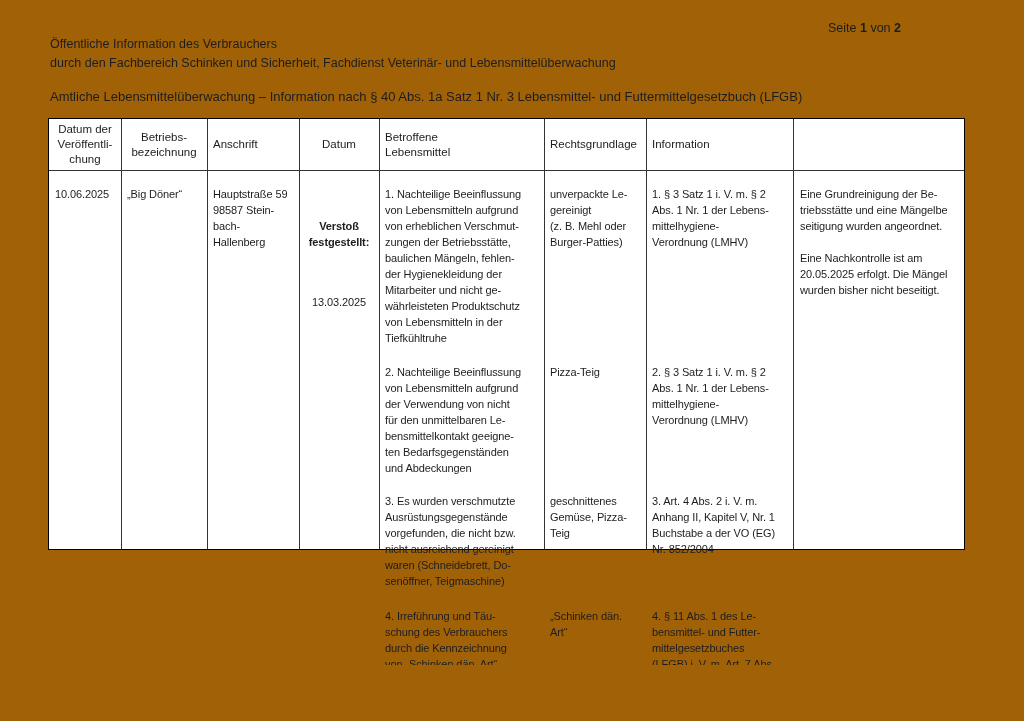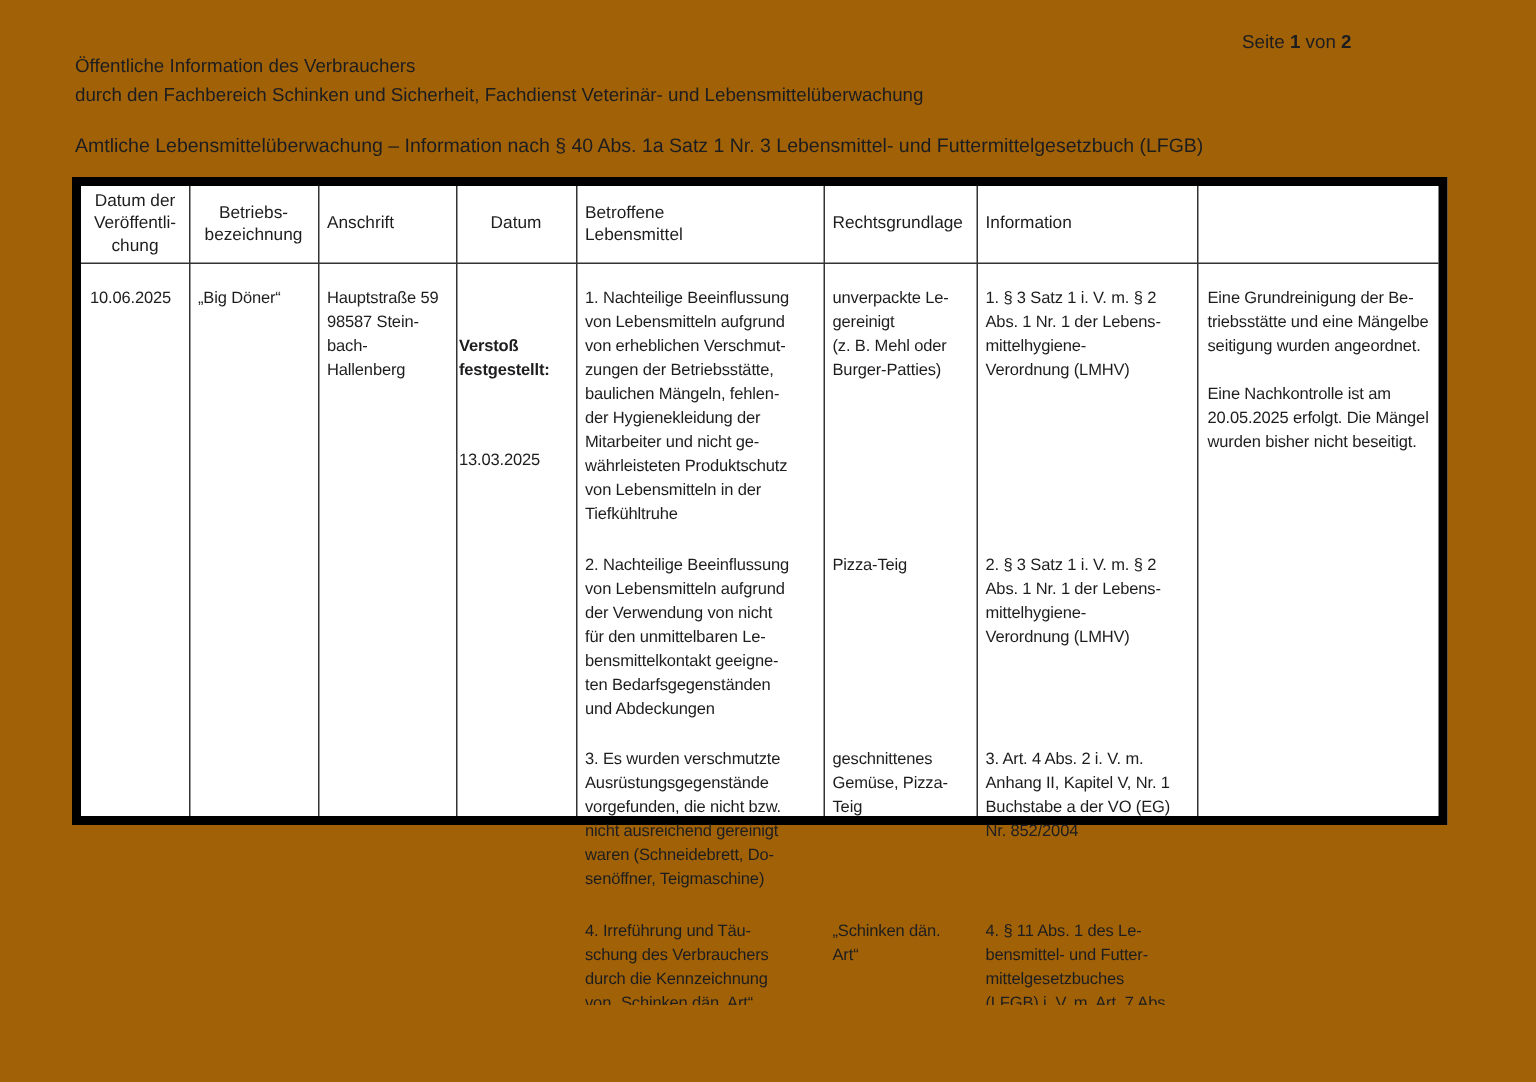--- a/index.html
+++ b/index.html
@@ -11,40 +11,40 @@
   }
   .page { position:absolute; inset:0; background:#a16207; }
 
   
   .doc-header { position:absolute; left:50px; top:35px; font-size:12.5px; line-height:19px; white-space:pre; }
   .page-indicator { position:absolute; left:828px; top:19px; font-size:12.5px; line-height:19px; white-space:pre; }
   .page-indicator b { font-weight:700; }
   .doc-subtitle { position:absolute; left:50px; top:88px; font-size:13px; line-height:18px; white-space:pre; }
 
   
-  .tbl { position:absolute; left:48px; top:118px; width:917px; height:432px; border:6px solid #000000; background:#fff; }
+  .tbl { position:absolute; left:48px; top:118px; width:917px; height:432px; border:1px solid #000000; background:#fff; }
   .vline { position:absolute; top:0; bottom:0; width:1px; background:#333; }
   .v1{left:72px}.v2{left:158px}.v3{left:250px}.v4{left:330px}.v5{left:495px}.v6{left:597px}.v7{left:744px}
 
   .thead {
     display:grid; height:52px; border-bottom:1px solid #333;
     grid-template-columns:72px 86px 92px 80px 165px 102px 148px 172px;
     font-size:11.5px; line-height:15px;
   }
   .th { display:flex; flex-direction:column; justify-content:center; padding:2px 4px 2px 6px; white-space:pre; overflow:hidden; }
   .th.center { text-align:center; padding-left:2px; padding-right:2px; }
 
   .tbody {
     position:relative; display:grid; height:494px; overflow:hidden; padding-top:15px;
     grid-template-columns:72px 86px 92px 80px 165px 102px 148px 172px;
     grid-template-rows:178px 129px 115px auto;
     font-size:11px; line-height:16px; letter-spacing:-0.1px;
   }
   .td { padding:0 4px 0 6px; white-space:pre; overflow:hidden; }
-  .td.center { padding-left:2px; padding-right:2px; }
+  .td.center { text-align:center; padding-left:2px; padding-right:2px; }
 
   .v-label { font-weight:700; white-space:pre; }
   .v-date  { margin-top:12px; }
 </style>
 </head>
 <body>
 
 <div class="page">
 
   <div class="doc-header"><span>Öffentliche Information des Verbrauchers</span><br><span>durch den Fachbereich Schinken und Sicherheit, Fachdienst Veterinär- und Lebensmittelüberwachung</span></div>

